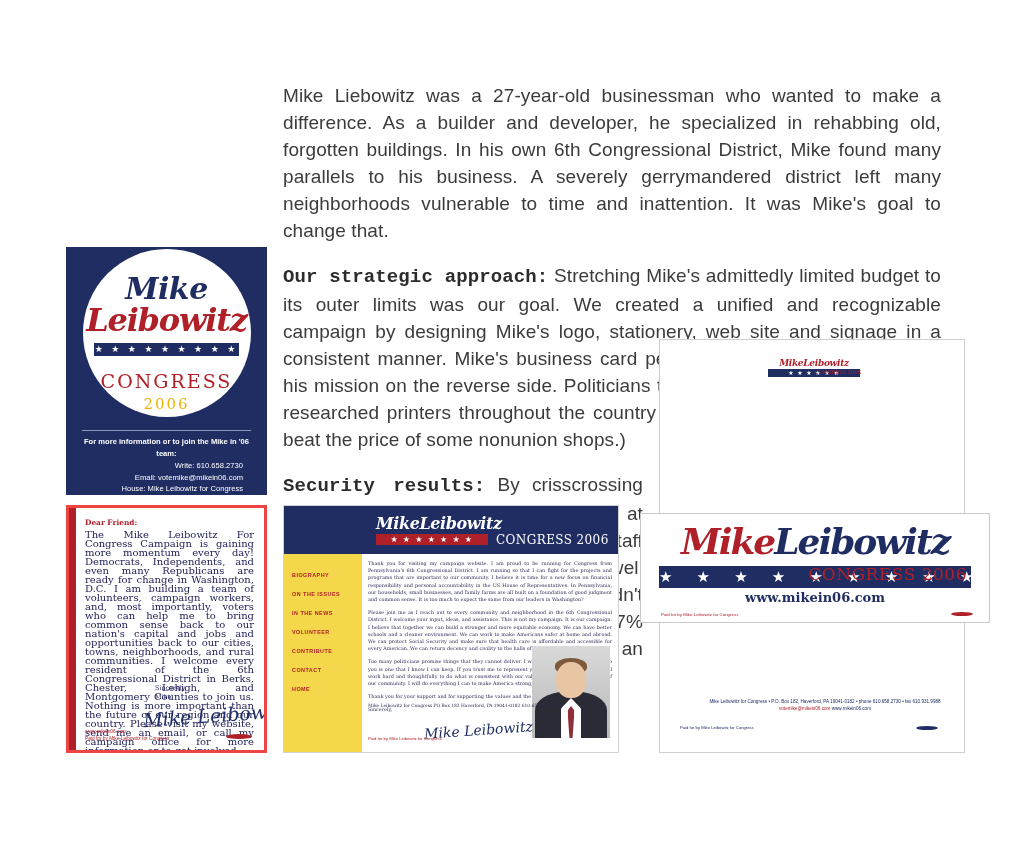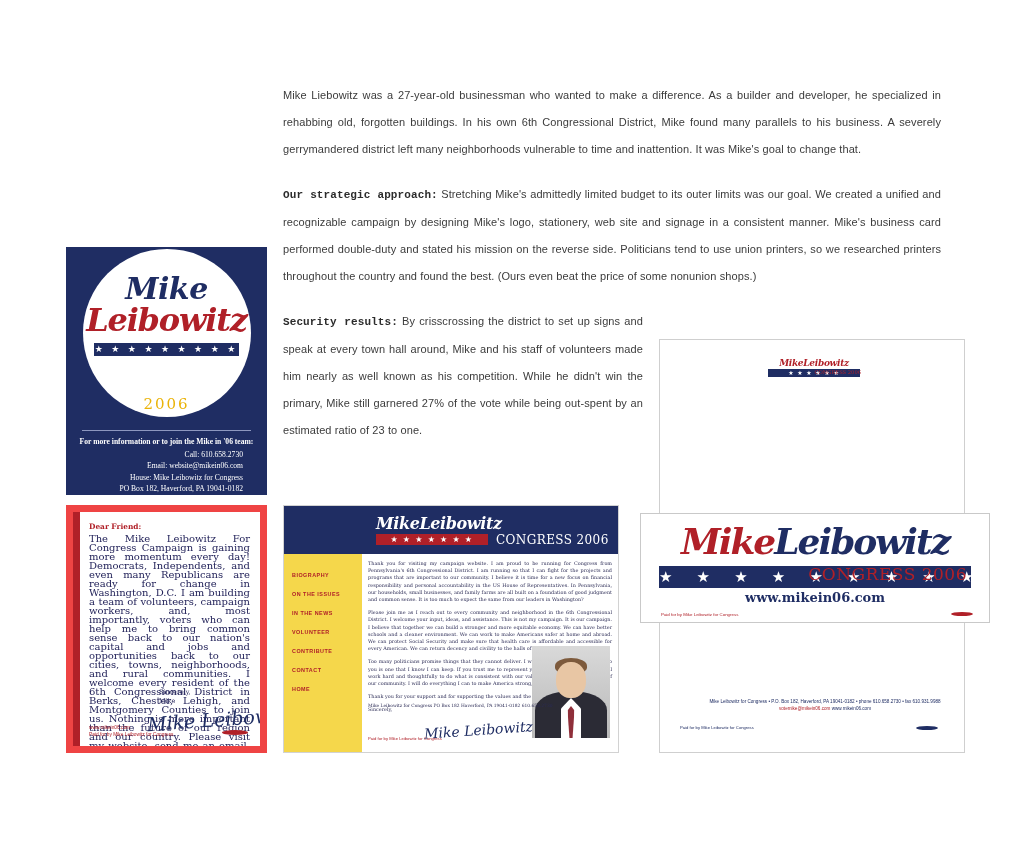--- a/index.html
+++ b/index.html
@@ -18,21 +18,21 @@
 
   
   .copy {
     position: absolute;
     left: 283px;
     top: 82px;
     width: 658px;
   }
   .copy p {
     margin: 0 0 18px 0;
-    font-size: 11px;
+    font-size: 19px;
     line-height: 27px;
     text-align: justify;
     color: #3b3b3b;
     letter-spacing: 0.1px;
   }
   .copy p.narrow {
     width: 360px;
     text-align: justify;
   }
   .copy b {
@@ -128,21 +128,21 @@
     position: absolute;
     left: 16px; right: 16px;
     top: 183px;
     border-top: 1px solid #8d97bf;
   }
   #card .info {
     position: absolute;
     left: 10px; right: 10px;
     top: 189px;
     color: #ffffff;
-    font-family: Liberation Serif, serif;
+    font-family: Liberation Sans, sans-serif;
     font-size: 7.6px;
     line-height: 11.5px;
     text-align: center;
   }
   #card .info .lead {
     font-weight: bold;
     display: block;
     margin-bottom: 1px;
   }
   #card .info .right {
@@ -150,21 +150,21 @@
     padding-right: 14px;
   }
 
   
   #letter {
     left: 66px;
     top: 505px;
     width: 201px;
     height: 248px;
     background: #ffffff;
-    border: 7px solid #ef4444;
+    border: 3px solid #ef4444;
   }
   #letter .redbar {
     position: absolute;
     left: 0; top: 0;
     width: 7px; height: 100%;
     background: #b02028;
   }
   #letter .dear {
     position: absolute;
     left: 16px; top: 10px;
@@ -530,26 +530,27 @@
   <p class="narrow">
     <b>Security results:</b><span> By crisscrossing the district to set up signs and speak at every town hall around, Mike and his staff of volunteers made him nearly as well known as his competition. While he didn't win the primary, Mike still garnered 27% of the vote while being out-spent by an estimated ratio of 23 to one.</span>
   </p>
 </div>
 
 <div class="art" id="card">
   <div class="circle"></div>
   <div class="mike">Mike</div>
   <div class="leib">Leibowitz</div>
   <div class="stars">★ ★ ★ ★ ★ ★ ★ ★ ★</div>
+  <div class="congress">CONGRESS</div>
   <div class="year">2006</div>
   <div class="rule"></div>
   <div class="info">
     <span class="lead">For more information or to join the Mike in '06 team:</span>
-    <div class="right">Call: 610.658.2730</div>
-    <div class="right">Email: website@mikein06.com</div>
+    <div class="right">Write: 610.658.2730</div>
+    <div class="right">Email: votemike@mikein06.com</div>
     <div class="right">House: Mike Leibowitz for Congress</div>
     <div class="right">PO Box 182, Haverford, PA 19041-0182</div>
   </div>
 </div>
 
 <div class="art" id="letter">
   <div class="redbar"></div>
   <div class="dear">Dear Friend:</div>
   <div class="body">The Mike Leibowitz For Congress Campaign is gaining more momentum every day! Democrats, Independents, and even many Republicans are ready for change in Washington, D.C. I am building a team of volunteers, campaign workers, and, most importantly, voters who can help me to bring common sense back to our nation's capital and jobs and opportunities back to our cities, towns, neighborhoods, and rural communities. I welcome every resident of the 6th Congressional District in Berks, Chester, Lehigh, and Montgomery Counties to join us. Nothing is more important than the future of our region and our country. Please visit my website, send me an email, or call my campaign office for more information or to get involved.</div>
   <div class="sign">

